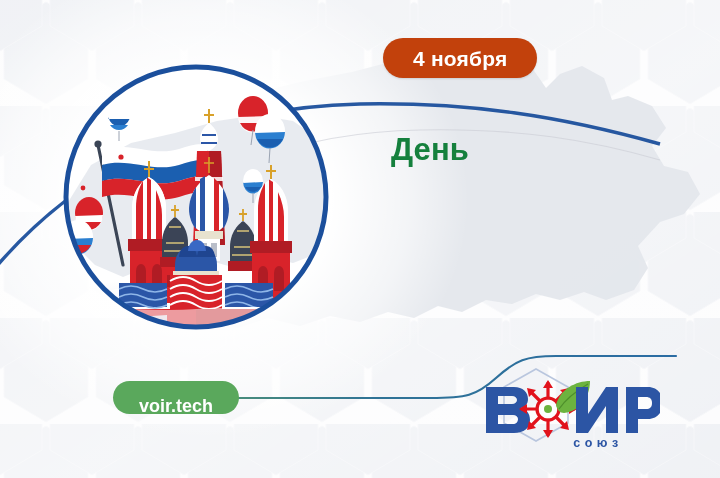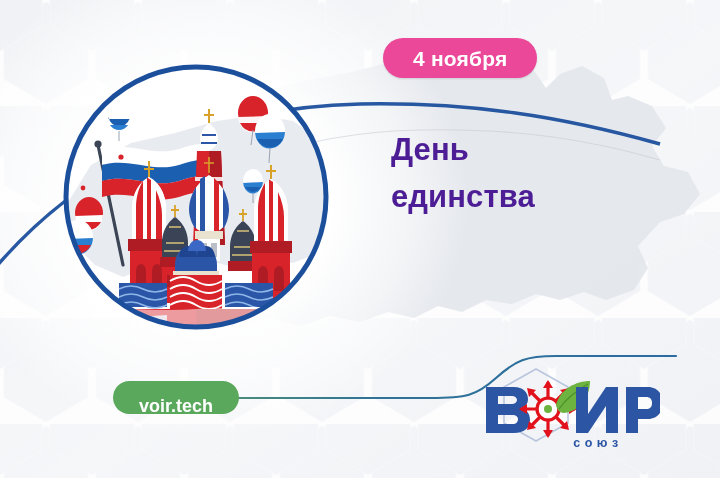--- a/index.html
+++ b/index.html
@@ -17,34 +17,34 @@
   .bg-glow{
     position:absolute;left:0;top:0;width:720px;height:478px;z-index:2;
     background:radial-gradient(ellipse 330px 300px at 205px 200px,#ffffff 38%,rgba(255,255,255,0.55) 62%,rgba(255,255,255,0) 80%);
   }
 
   
   .date-badge{
     position:absolute;left:383px;top:38px;
     height:40px;padding:0 30px;z-index:12;
     display:flex;align-items:center;justify-content:center;
-    background:#ec4899;border-radius:20px;
+    background:#c2410c;border-radius:20px;
     box-shadow:0 1px 2px rgba(0,0,0,0.12);
   }
   .date-badge span{
     color:#ffffff;font-size:21px;font-weight:bold;letter-spacing:.2px;
     line-height:1;white-space:nowrap;
   }
 
   
   .headline{
     position:absolute;left:391px;top:126px;width:300px;z-index:12;
   }
   .headline .ln{
-    color:#4c1d95;font-size:31px;font-weight:bold;line-height:47px;
+    color:#15803d;font-size:31px;font-weight:bold;line-height:47px;
     white-space:nowrap;letter-spacing:.1px;
   }
 
   
   .circle-wrap{position:absolute;left:57px;top:57px;width:278px;height:281px;z-index:11;}
 
   
   .voir-pill{
     position:absolute;left:113px;top:381px;z-index:13;
     height:33px;padding:0 26px;
@@ -117,21 +117,20 @@
     </defs>
     <path d="M126,68 L430,68 C466,68 476,66 496,48 C516,30 526,26 556,26 L676,26" fill="none" stroke="url(#lineGrad)" stroke-width="2.2" stroke-linecap="round"></path>
   </svg>
 
   <div class="date-badge">
     <span>4 ноября</span>
   </div>
 
   <div class="headline">
     <div class="ln">День</div>
-    <div class="ln">единства</div>
   </div>
 
   <div class="circle-wrap">
     <svg width="278" height="281" viewBox="0 0 278 281">
       <defs>
         <clipPath id="circClip">
             <circle cx="139" cy="140" r="130"></circle>
           </clipPath>
         <linearGradient id="groundG" x1="0" y1="0" x2="0" y2="1">
           <stop offset="0%" stop-color="#ffffff"></stop>

